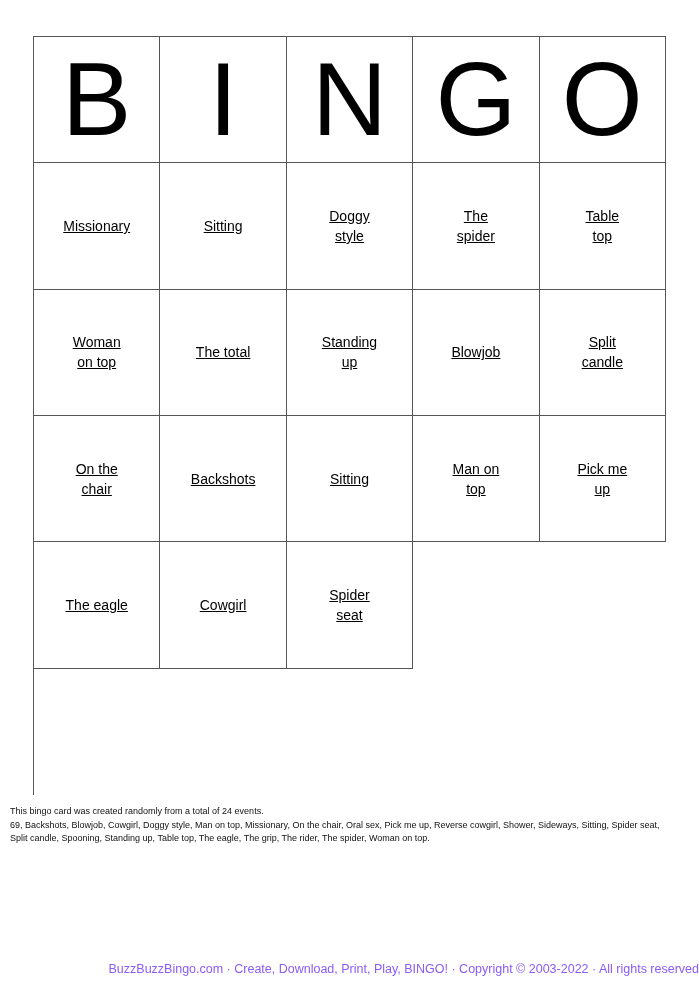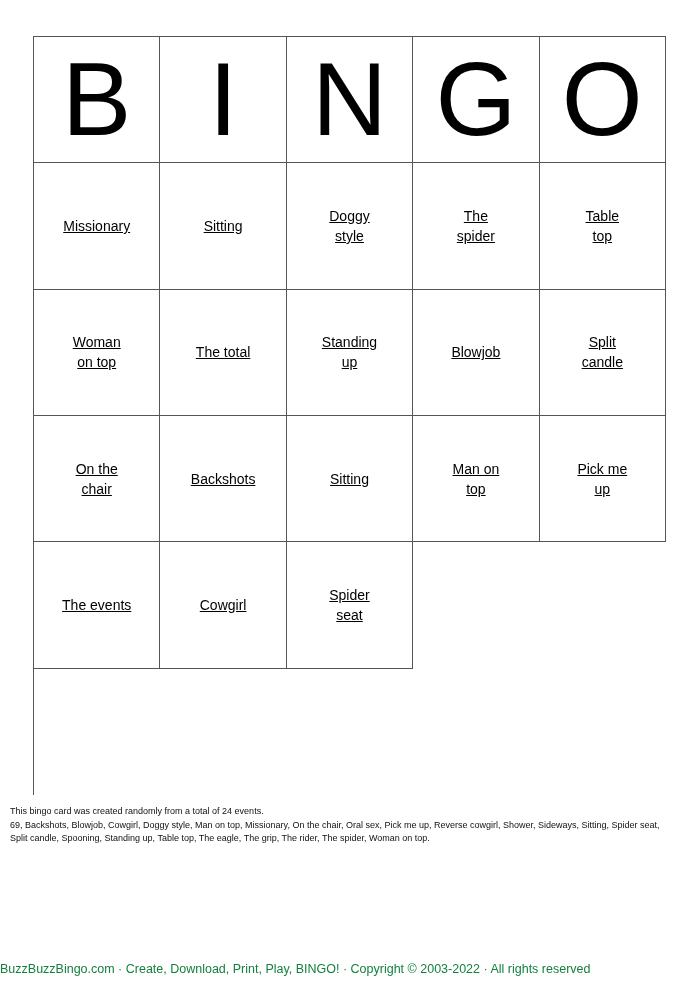--- a/index.html
+++ b/index.html
@@ -58,23 +58,23 @@
     font-size: 9px;
     line-height: 13.5px;
     color: #111;
   }
   .note p { margin: 0; }
   .footer {
     position: absolute;
     left: 0;
     top: 962px;
     width: 699px;
-    text-align: left;
+    text-align: right;
     font-size: 12.5px;
-    color: #15803d;
+    color: #8b5cf6;
   }
 </style>
 </head>
 <body>
 
 <div class="card">
 
   <div class="cell hdr">B</div>
   <div class="cell hdr">I</div>
   <div class="cell hdr">N</div>
@@ -101,21 +101,21 @@
 candle</div>
   <div class="cell sq">On the
 chair</div>
   <div class="cell sq">Backshots</div>
   <div class="cell sq">Sitting</div>
 
   <div class="cell sq">Man on
 top</div>
   <div class="cell sq">Pick me
 up</div>
-  <div class="cell sq">The events</div>
+  <div class="cell sq">The eagle</div>
 
   <div class="cell sq">Cowgirl</div>
   <div class="cell sq">Spider
 seat</div>
 </div>
 
 <div class="note">
   <p>This bingo card was created randomly from a total of 24 events.</p>
   <p>69, Backshots, Blowjob, Cowgirl, Doggy style, Man on top, Missionary, On the chair, Oral sex, Pick me up, Reverse cowgirl, Shower, Sideways, Sitting, Spider seat, Split candle, Spooning, Standing up, Table top, The eagle, The grip, The rider, The spider, Woman on top.</p>
 </div>

